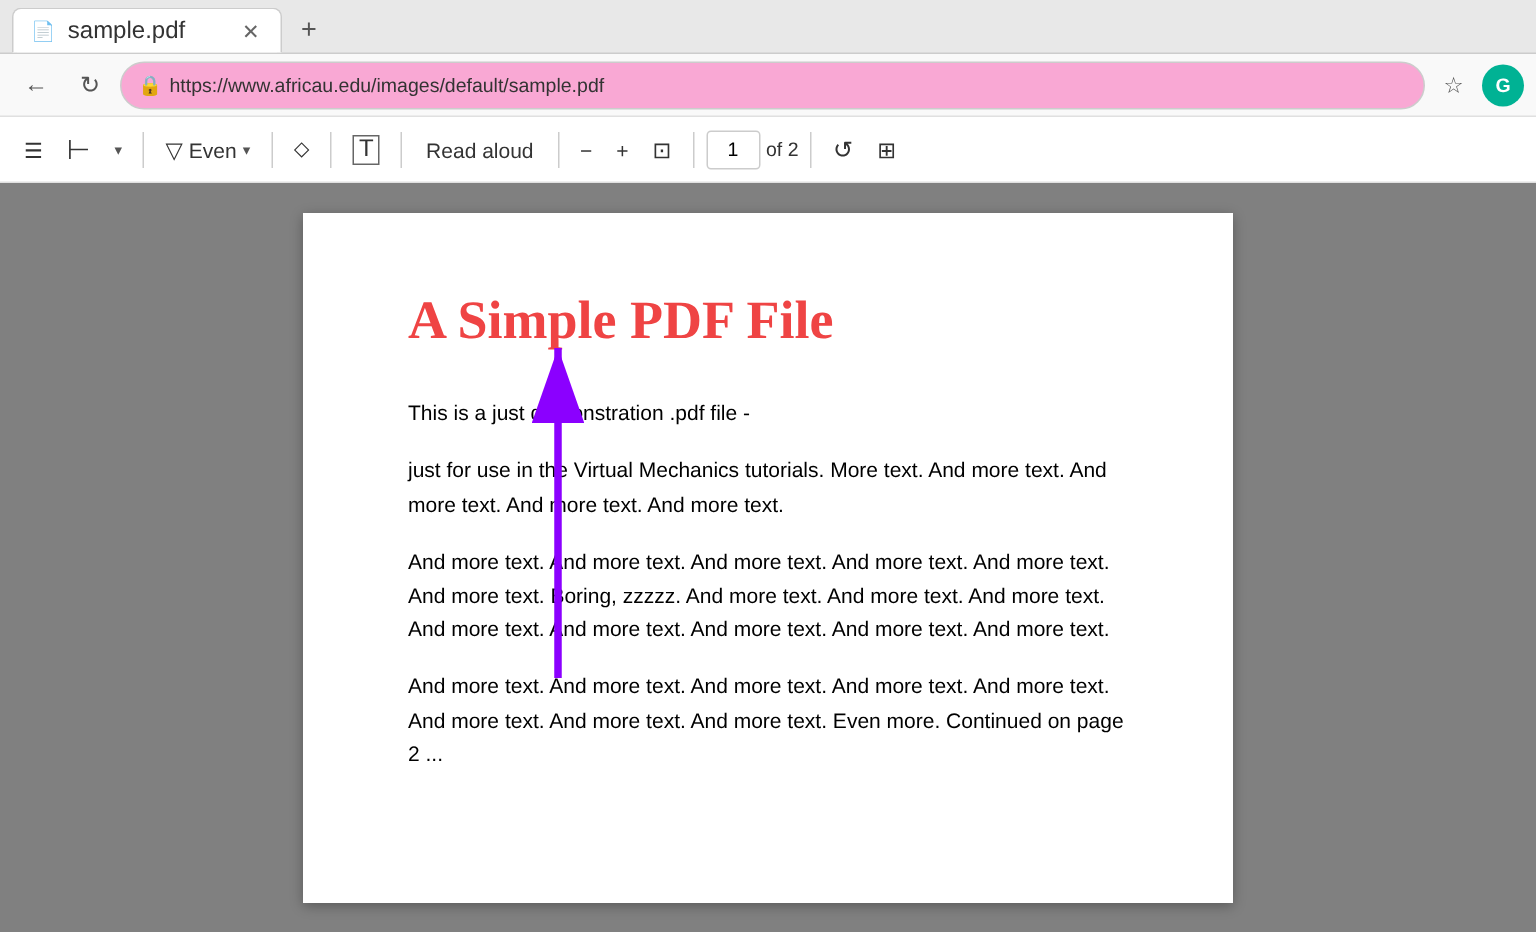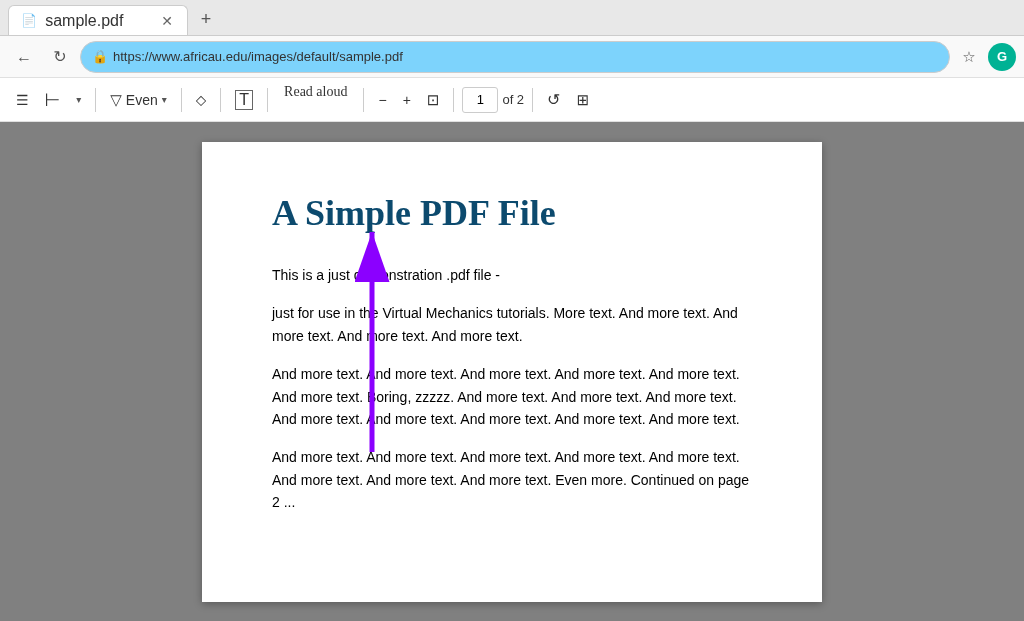--- a/index.html
+++ b/index.html
@@ -13,37 +13,37 @@
     .tab { display: flex; align-items: center; gap: 8px; background: #fff; border: 1px solid #ccc; border-bottom: none; border-radius: 6px 6px 0 0; padding: 6px 12px; height: 30px; font-size: 13px; color: #333; min-width: 180px; }
     .tab-title { flex: 1; font-size: 16px; color: #333; }
     .tab-close { font-size: 14px; color: #666; cursor: pointer; padding: 0 2px; }
     .new-tab-btn { width: 28px; height: 28px; display: flex; align-items: center; justify-content: center; font-size: 18px; color: #555; cursor: pointer; margin-left: 4px; margin-bottom: 2px; }
 
     
     .address-bar-row { height: 42px; background: #f9f9f9; display: flex; align-items: center; padding: 4px 8px; gap: 4px; border-bottom: 1px solid #e0e0e0; }
     .nav-btn { width: 32px; height: 32px; border: none; background: none; cursor: pointer; display: flex; align-items: center; justify-content: center; border-radius: 50%; font-size: 16px; color: #555; }
     .address-bar-wrapper { flex: 1; position: relative; display: flex; align-items: center; }
     .address-bar-wrapper .lock-icon { position: absolute; left: 12px; color: #555; font-size: 13px; z-index: 1; }
-    .address-bar-input { width: 100%; height: 32px; border: 1px solid #ccc; border-radius: 16px; padding: 0 12px 0 32px; font-size: 13px; background: #7dd3fc; color: #333; outline: none; }
+    .address-bar-input { width: 100%; height: 32px; border: 1px solid #ccc; border-radius: 16px; padding: 0 12px 0 32px; font-size: 13px; background: #f9a8d4; color: #333; outline: none; }
     .address-bar-right { display: flex; gap: 4px; align-items: center; }
     .addr-icon-btn { width: 30px; height: 30px; border: none; background: none; cursor: pointer; display: flex; align-items: center; justify-content: center; border-radius: 50%; font-size: 15px; color: #555; }
     .profile-btn { width: 28px; height: 28px; background: #00b294; border-radius: 50%; border: none; cursor: pointer; display: flex; align-items: center; justify-content: center; color: white; font-weight: bold; font-size: 13px; }
 
     
     .pdf-toolbar { height: 44px; background: #fff; display: flex; align-items: center; padding: 0 10px; gap: 4px; border-bottom: 1px solid #e0e0e0; position: relative; }
     .toolbar-btn { height: 32px; border: none; background: none; cursor: pointer; display: flex; align-items: center; justify-content: center; border-radius: 4px; padding: 0 6px; color: #333; font-size: 14px; gap: 4px; }
     .toolbar-separator { width: 1px; height: 24px; background: #ccc; margin: 0 4px; }
-    .read-aloud-btn { display: flex; gap: 6px; height: 32px; border: none; background: none; cursor: pointer; padding: 0 8px; border-radius: 4px; color: #333; font-size: 14px; font-family: Liberation Serif, serif; }
+    .read-aloud-btn { display: flex; align-items: center; gap: 6px; height: 32px; border: none; background: none; cursor: pointer; padding: 0 8px; border-radius: 4px; color: #333; font-size: 14px; }
     .page-input { width: 36px; height: 26px; border: 1px solid #ccc; border-radius: 3px; text-align: center; font-size: 13px; }
     .page-info { font-size: 13px; color: #333; }
 
     
     .main-area { flex: 1; background: #808080; display: flex; justify-content: center; padding: 20px 0; overflow: auto; }
     .pdf-page { background: #fff; width: 620px; min-height: 460px; padding: 50px 70px; box-shadow: 0 2px 8px rgba(0,0,0,0.3); position: relative; }
-    .pdf-title { font-size: 36px; font-weight: bold; color: #0c4a6e; margin-bottom: 30px; font-family: Georgia, serif; }
+    .pdf-title { font-size: 36px; font-weight: bold; color: #ef4444; margin-bottom: 30px; font-family: Georgia, serif; }
     .pdf-para { font-size: 14px; line-height: 1.6; color: #000; margin-bottom: 16px; font-family: Arial, sans-serif; }
 
     
     .arrow-overlay { position: absolute; top: 0; left: 0; width: 100%; height: 100%; pointer-events: none; }
 
     
     .caret { font-size: 10px; color: #555; }
   </style>
 </head>
 <body>

